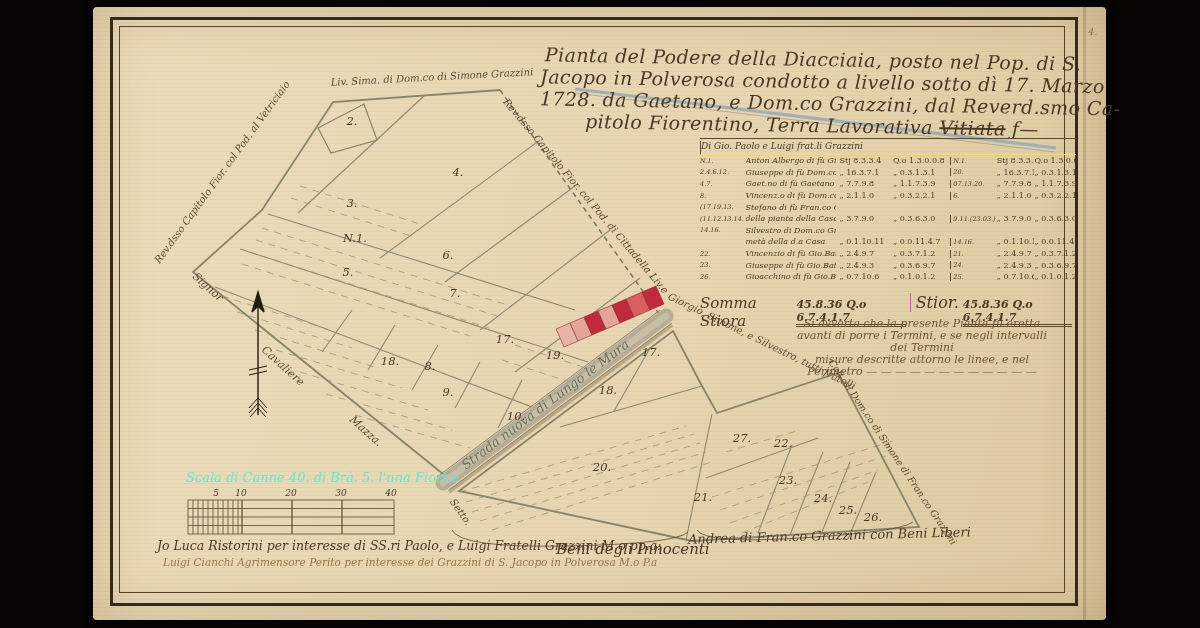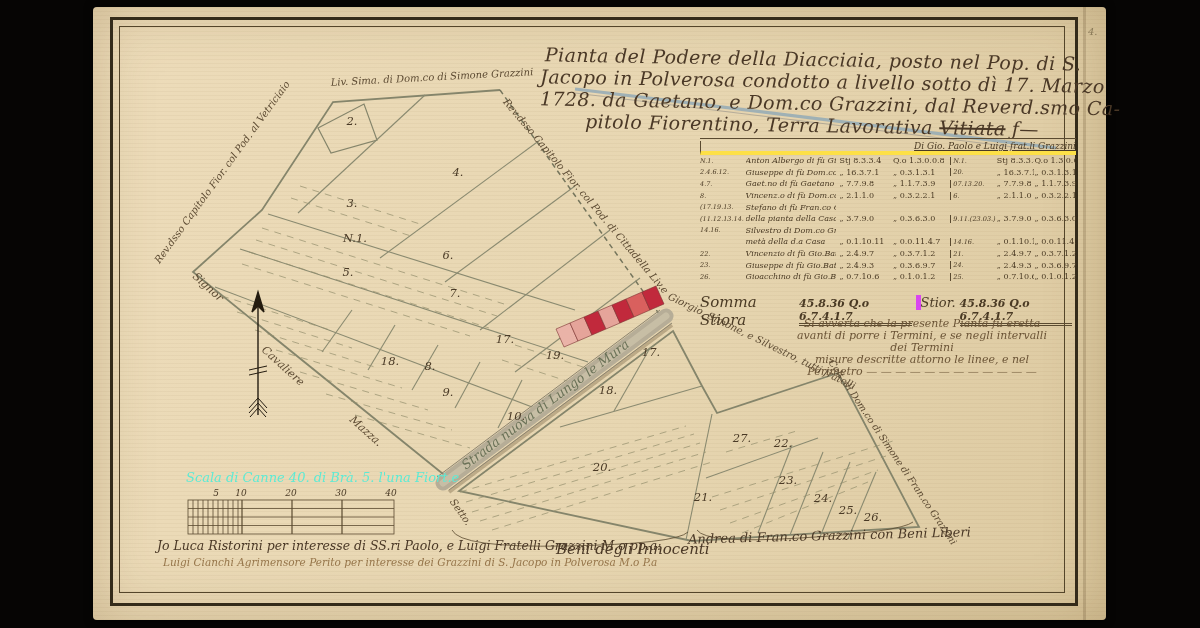--- a/index.html
+++ b/index.html
@@ -19,34 +19,34 @@
   
   #title{position:absolute;left:540px;top:48px;width:545px;text-align:center;color:#4a3826;
          font-style:italic;font-size:19px;line-height:22px;letter-spacing:.4px;transform:rotate(1deg);}
   #title .t-line{white-space:nowrap;}
   .struck{text-decoration:line-through;text-decoration-thickness:2px;}
 
   
   #ptable{position:absolute;left:700px;top:138px;width:376px;color:#4a3a24;border-top:1px solid #5a4a30;padding-top:2px;}
   .t-head{display:flex;font-size:9px;font-style:italic;height:14px;}
   .t-head .h-left{width:252px;text-align:center;border-bottom:1px solid #5a4a30;}
-  .t-head .h-right{flex:1;text-align:right;border-bottom:4px solid #fde047;border-left:1px solid #5a4a30;text-decoration:underline;}
+  .t-head .h-right{flex:1;text-align:left;border-bottom:1px solid #fde047;border-left:1px solid #5a4a30;}
   .t-row{display:flex;height:11.6px;align-items:center;font-size:8px;white-space:nowrap;}
   .c-ref{width:46px;font-size:6.5px;overflow:hidden;font-style:italic;}
   .c-name{width:91px;font-style:italic;overflow:hidden;}
   .leader{flex:1;border-bottom:1px dotted rgba(110,90,60,.55);height:60%;margin:0 2px;}
   .c-v1{width:54px;overflow:hidden;}
   .c-v2{width:58px;overflow:hidden;}
   .c-ref2{width:44px;font-size:6.5px;border-left:1px solid #5a4a30;padding-left:2px;overflow:hidden;font-style:italic;}
   .c-rv1{width:38px;overflow:hidden;}
   .c-rv2{width:42px;overflow:hidden;}
   .t-sum{display:flex;align-items:baseline;height:24px;margin-top:10px;font-style:italic;}
   .s-label{font-size:15px;}
   .s-vals{font-size:11px;font-weight:bold;border-bottom:3px double #5a4a30;margin:0 4px;}
-  .s-label2{font-size:13px;border-left:5px solid #d946ef;}
+  .s-label2{font-size:16px;border-left:1px solid #d946ef;padding-left:5px;}
 
   
   #note{position:absolute;left:788px;top:318px;width:268px;font-size:11px;font-style:italic;
         color:#6b5436;text-align:center;line-height:12px;}
 
   
   .edge-label{position:absolute;white-space:nowrap;color:#5c4a32;font-style:italic;transform:translate(-50%,-50%);}
   .parcel-n{position:absolute;transform:translate(-50%,-50%);font-size:11.5px;font-style:italic;
             color:#4a3a26;white-space:nowrap;}
 

